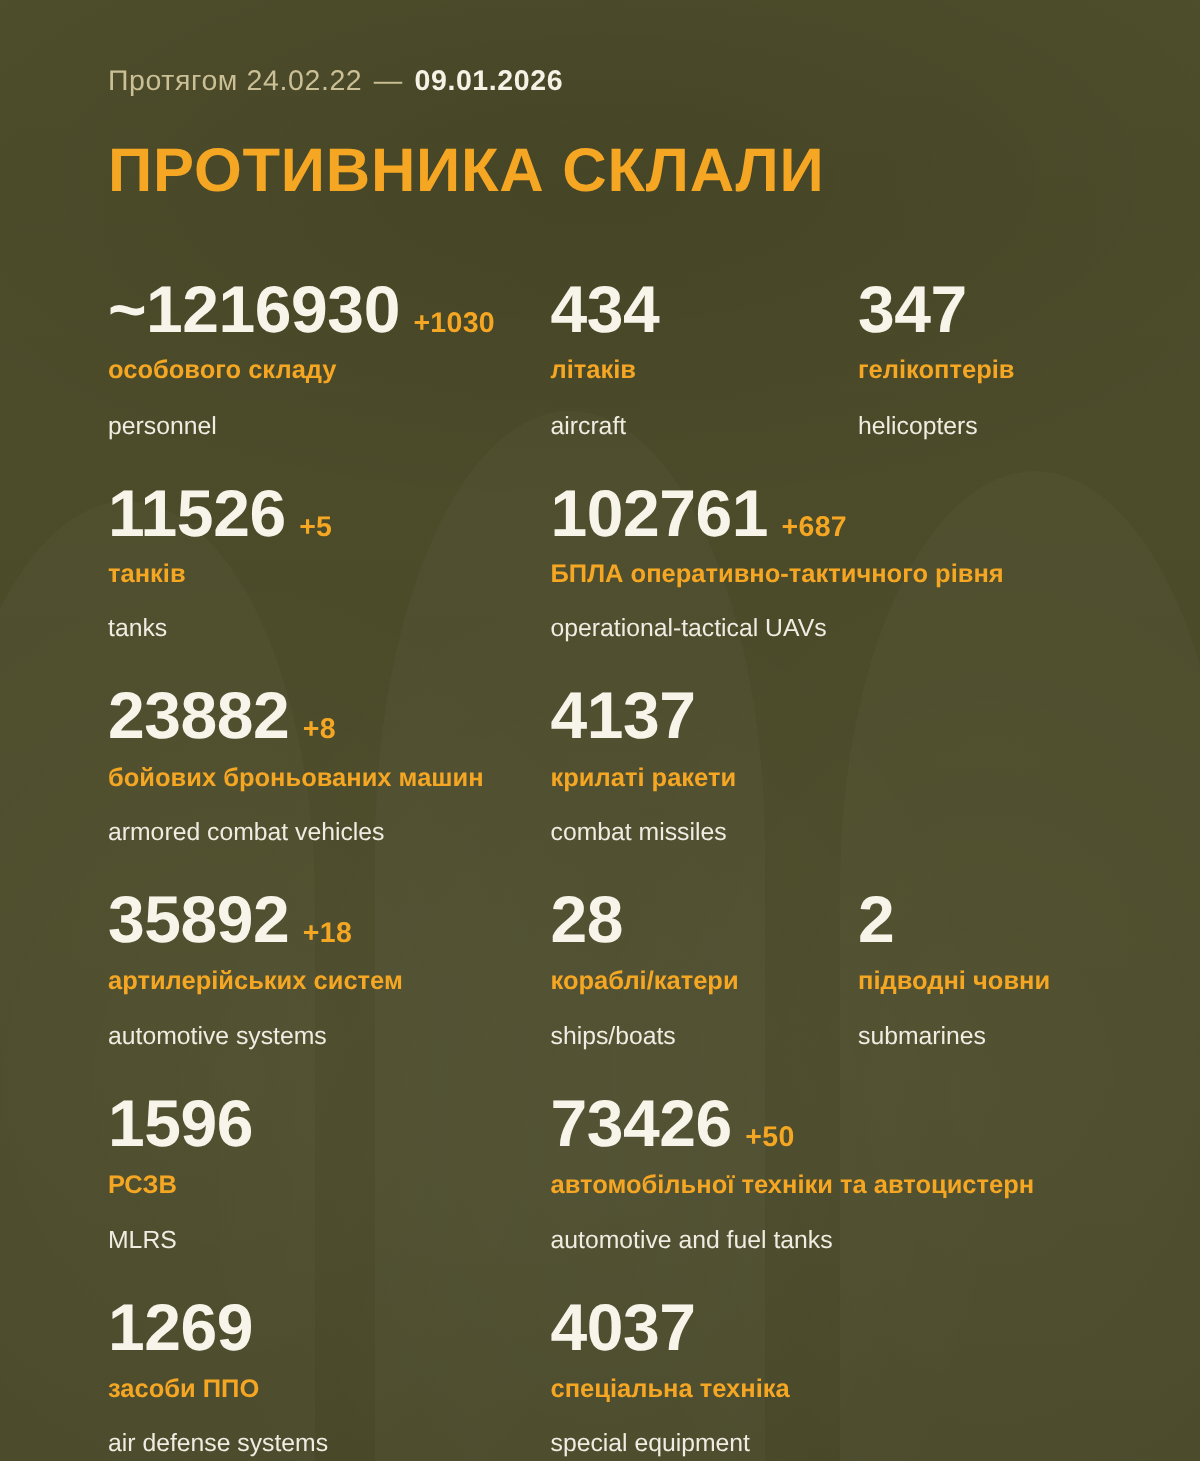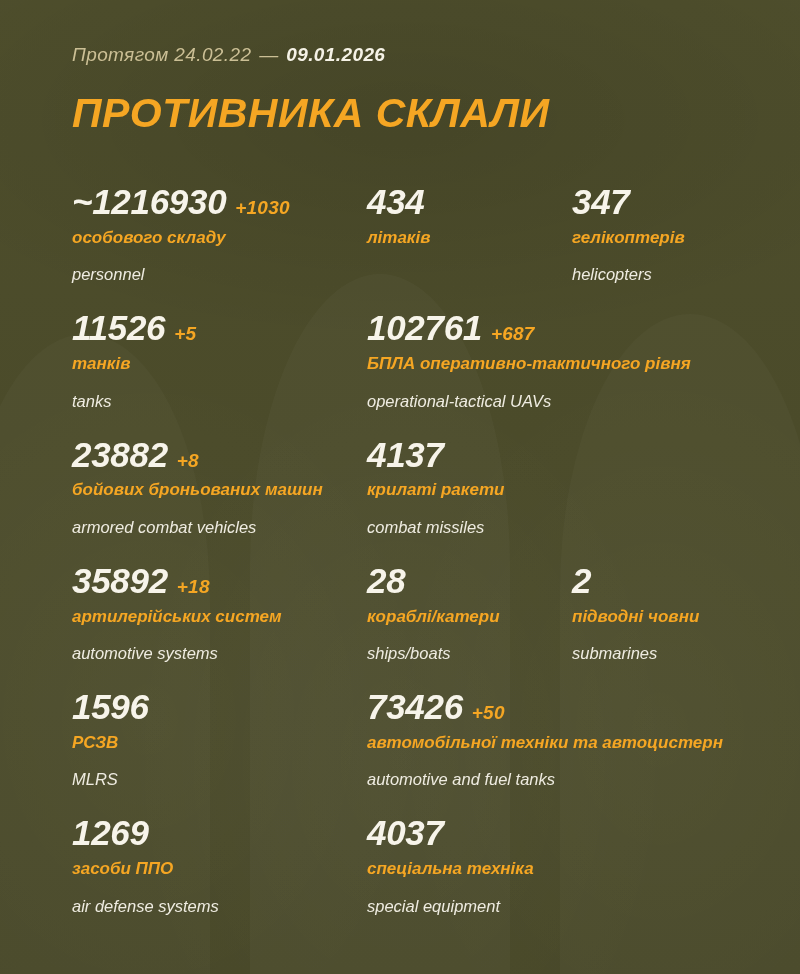--- a/index.html
+++ b/index.html
@@ -37,21 +37,20 @@
   .arch.a1 { left: -40px; width: 250px; height: 640px; }
   .arch.a2 { left: 250px; width: 260px; height: 700px; background: rgba(255,255,255,0.028); }
   .arch.a3 { left: 560px; width: 260px; height: 660px; }
 
   .inner {
     position: relative;
     z-index: 2;
     padding: 44px 54px 0 72px;
     box-sizing: border-box;
     height: 100%;
-    font-style: italic;
   }
 
   .date-line {
     font-size: 19px;
     letter-spacing: 0.4px;
     color: #d9c89a;
     margin-bottom: 22px;
     white-space: nowrap;
   }
   .date-line .prefix { color: #cbbf95; }
@@ -83,21 +82,21 @@
   }
 
   .numline {
     display: flex;
     align-items: baseline;
     gap: 9px;
     white-space: nowrap;
   }
   .num {
     color: #f7f4ea;
-    font-size: 35px;
+    font-size: 44px;
     font-weight: bold;
     letter-spacing: -0.3px;
     line-height: 1.05;
   }
   .delta {
     color: #f5a623;
     font-size: 19px;
     font-weight: bold;
     letter-spacing: 0.2px;
   }
@@ -168,20 +167,21 @@
         </div>
         <div class="lab-ua">особового складу</div>
         <div class="lab-en">personnel</div>
       </div>
       <div class="cell">
         <div class="numline">
           <span class="num">434</span>
           <span class="delta"></span>
         </div>
         <div class="lab-ua">літаків</div>
+        <div class="lab-en">aircraft</div>
       </div>
       <div class="cell">
         <div class="numline">
           <span class="num">347</span>
           <span class="delta"></span>
         </div>
         <div class="lab-ua">гелікоптерів</div>
         <div class="lab-en">helicopters</div>
       </div>
 

